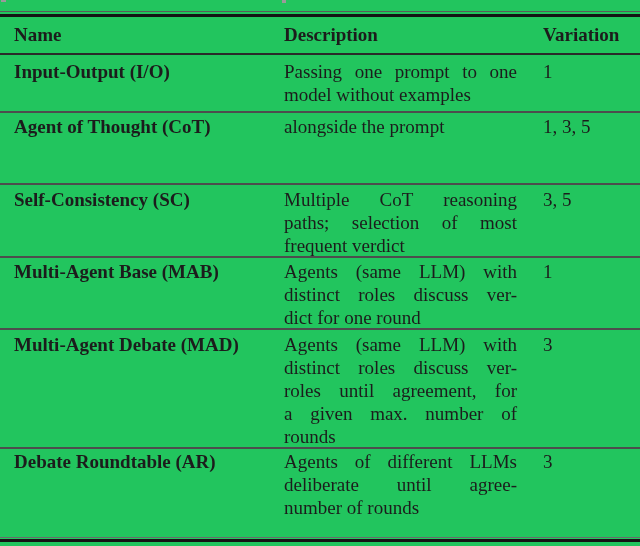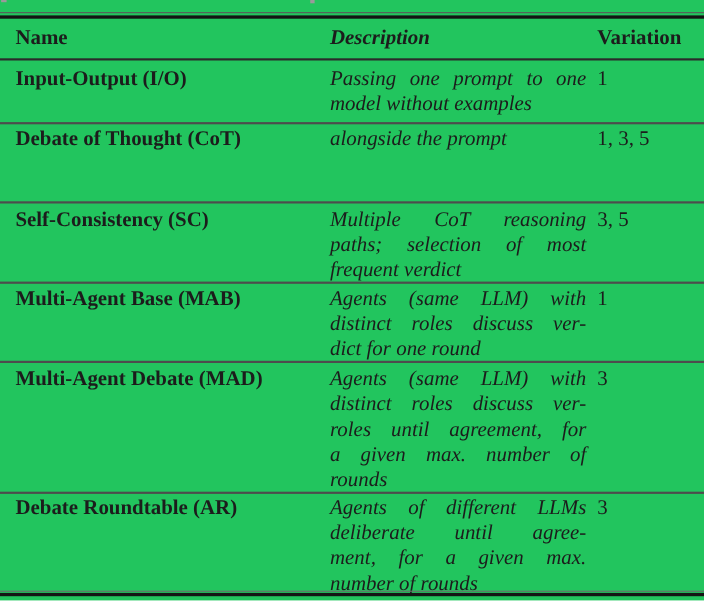--- a/index.html
+++ b/index.html
@@ -52,21 +52,21 @@
   .row2 { top: 188px; }
   .row3 { top: 260px; }
   .row4 { top: 333px; }
   .row5 { top: 450px; }
 
   .cell {
     position: absolute;
     top: 0;
   }
   .c-name { left: 14px;  width: 282px; font-weight: 700; }
-  .c-desc { left: 300px; width: 233px; font-style: italic; }
+  .c-desc { left: 284px; width: 233px; }
   .c-var  { left: 543px; width: 95px;  }
   .hdr { font-weight: 700; }
 
   
   .dl {
     text-align: justify;
     text-align-last: justify;
   }
   .dl.natural {
     text-align: right;
@@ -97,21 +97,21 @@
     <div class="cell c-desc">
       <div class="dl">Passing one prompt to one</div>
       <div class="dl natural">model without examples</div>
     </div>
     <div class="cell c-var">1</div>
   </div>
 
   <div class="rule seprule sep1"></div>
 
   <div class="trow row1">
-    <div class="cell c-name">Debate of Thought (CoT)</div>
+    <div class="cell c-name">Agent of Thought (CoT)</div>
     <div class="cell c-desc">
       <div class="dl natural">alongside the prompt</div>
     </div>
     <div class="cell c-var">1, 3, 5</div>
   </div>
 
   <div class="rule seprule sep2"></div>
 
   <div class="trow row2">
     <div class="cell c-name">Self-Consistency (SC)</div>
@@ -149,21 +149,20 @@
     <div class="cell c-var">3</div>
   </div>
 
   <div class="rule seprule sep5"></div>
 
   <div class="trow row5">
     <div class="cell c-name">Debate Roundtable (AR)</div>
     <div class="cell c-desc">
       <div class="dl">Agents of different LLMs</div>
       <div class="dl">deliberate until agree-</div>
-      <div class="dl">ment, for a given max.</div>
       <div class="dl natural">number of rounds</div>
     </div>
     <div class="cell c-var">3</div>
   </div>
 
   <div class="rule botrule-a"></div>
   <div class="rule botrule-b"></div>
 
 </div>
 

